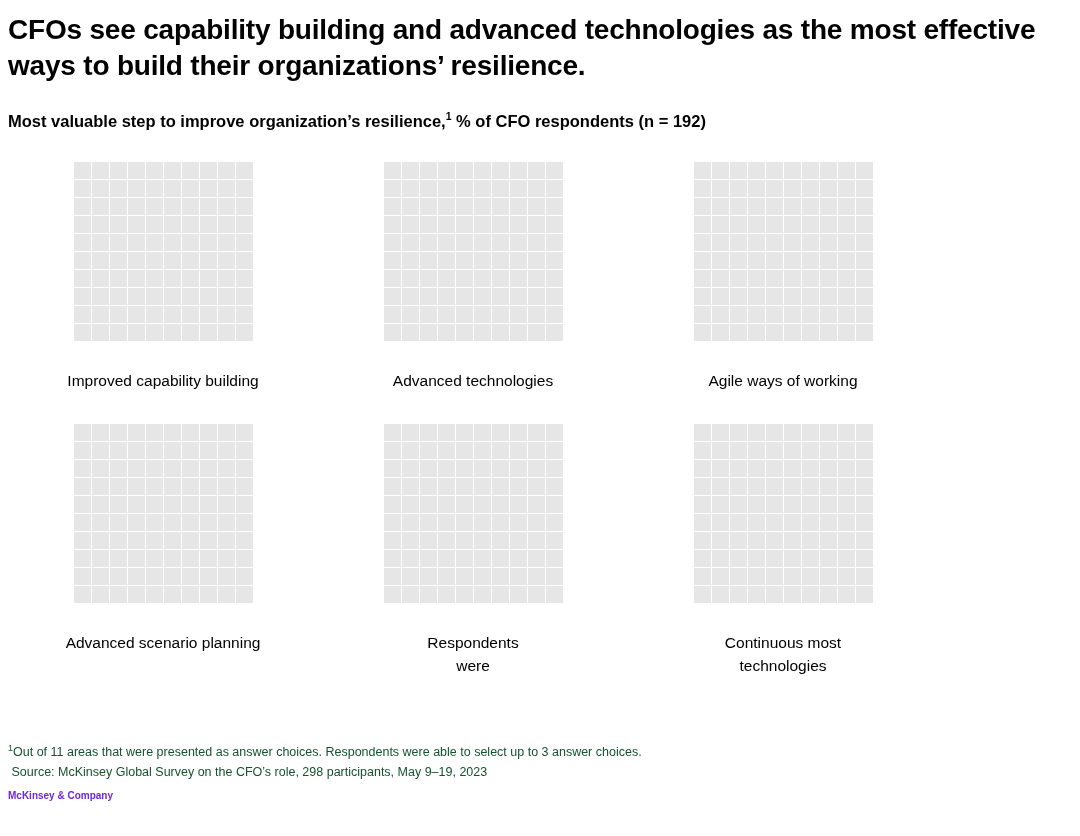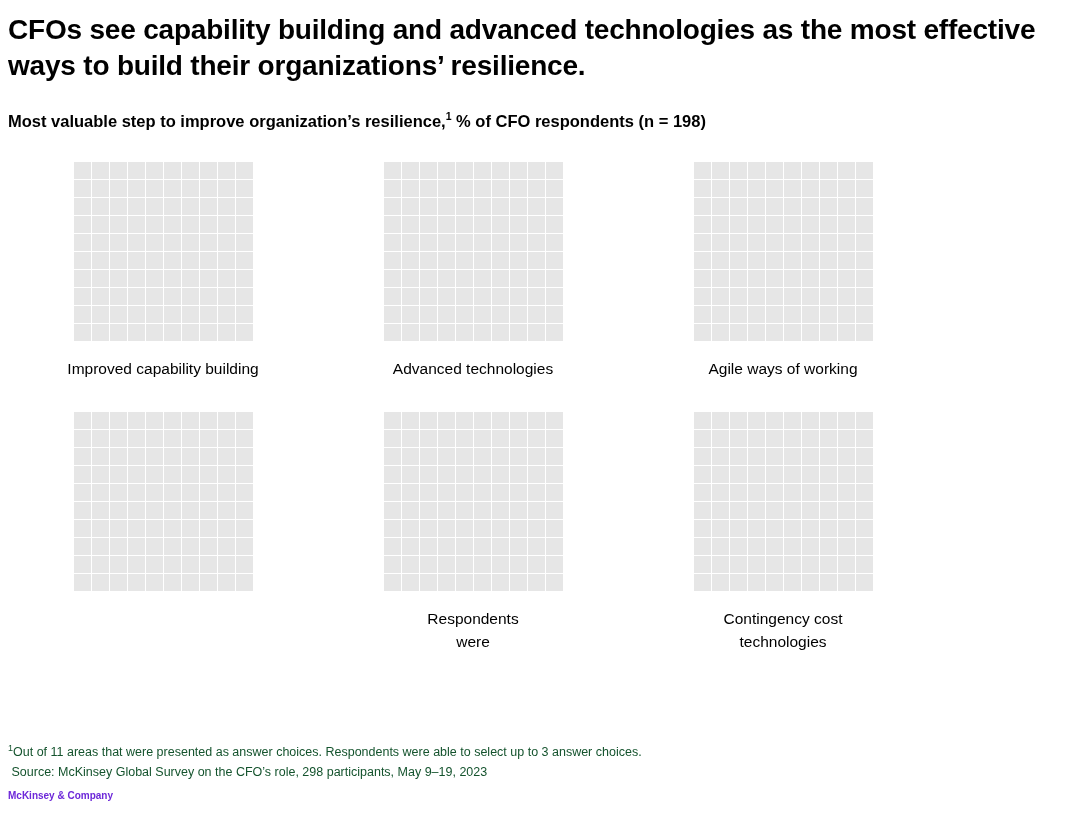--- a/index.html
+++ b/index.html
@@ -73,21 +73,21 @@
   }
   .sq {
     width: 17px;
     height: 17px;
     background: #e6e6e6;
   }
   .sq.on {
     background: #e6e6e6;
   }
   .label {
-    margin-top: 16px;
+    margin-top: 28px;
     font-size: 15.5px;
     text-align: center;
     line-height: 1.5;
     color: #000;
   }
   .label .sub {
     display: block;
     font-size: 15.5px;
   }
   .footnotes {
@@ -115,21 +115,21 @@
   }
 </style>
 </head>
 <body>
 
 <div class="page">
 
   <h1 class="headline">CFOs see capability building and advanced technologies as the most effective ways to build their organizations’ resilience.</h1>
 
   <div class="subhead">
-    <span>Most valuable step to improve organization’s resilience,</span><span class="sup">1</span><span class="light"> % of CFO respondents (n = 198)</span>
+    <span>Most valuable step to improve organization’s resilience,</span><span class="sup">1</span><span class="light"> % of CFO respondents (n = 192)</span>
   </div>
 
   <div class="grid-area">
 
     <div class="row row-1">
 
       <div class="cell">
         <div class="waffle">
             <div class="sq on"></div>
             <div class="sq on"></div>
@@ -554,20 +554,21 @@
             <div class="sq on"></div>
             <div class="sq on"></div>
             <div class="sq on"></div>
             <div class="sq on"></div>
             <div class="sq on"></div>
             <div class="sq on"></div>
             <div class="sq on"></div>
             <div class="sq on"></div>
           </div>
         <div class="label">
+          <span class="sub">Advanced scenario planning</span>
         </div>
       </div>
 
       <div class="cell">
         <div class="waffle">
             <div class="sq on"></div>
             <div class="sq on"></div>
             <div class="sq on"></div>
             <div class="sq on"></div>
             <div class="sq on"></div>
@@ -770,21 +771,21 @@
             <div class="sq on"></div>
             <div class="sq on"></div>
             <div class="sq on"></div>
             <div class="sq on"></div>
             <div class="sq on"></div>
             <div class="sq on"></div>
             <div class="sq on"></div>
             <div class="sq on"></div>
           </div>
         <div class="label">
-          <span class="sub">Contingency cost</span>
+          <span class="sub">Continuous most</span>
           <span class="sub">technologies</span>
         </div>
       </div>
 
     </div>
 
   </div>
 
   <div class="footnotes">
     <div><span class="fn-sup">1</span><span>Out of 11 areas that were presented as answer choices. Respondents were able to select up to 3 answer choices.</span></div>

